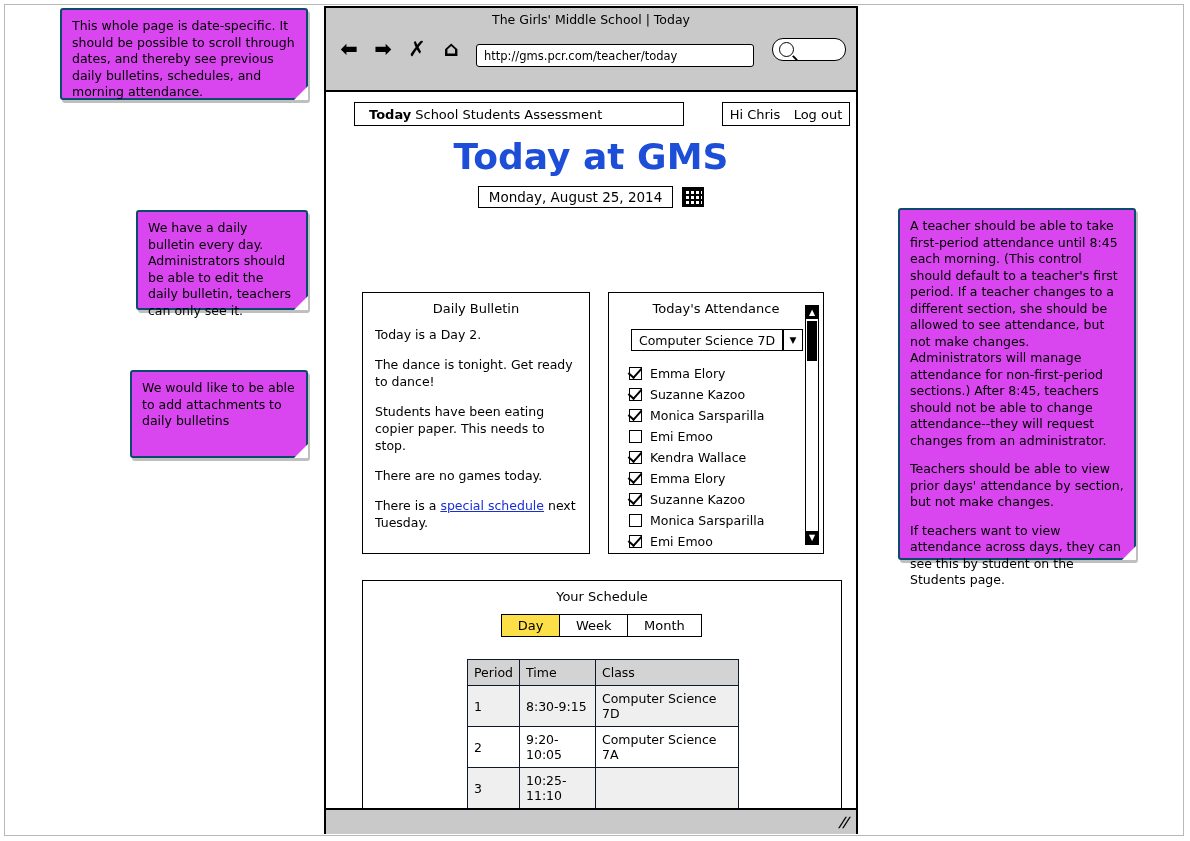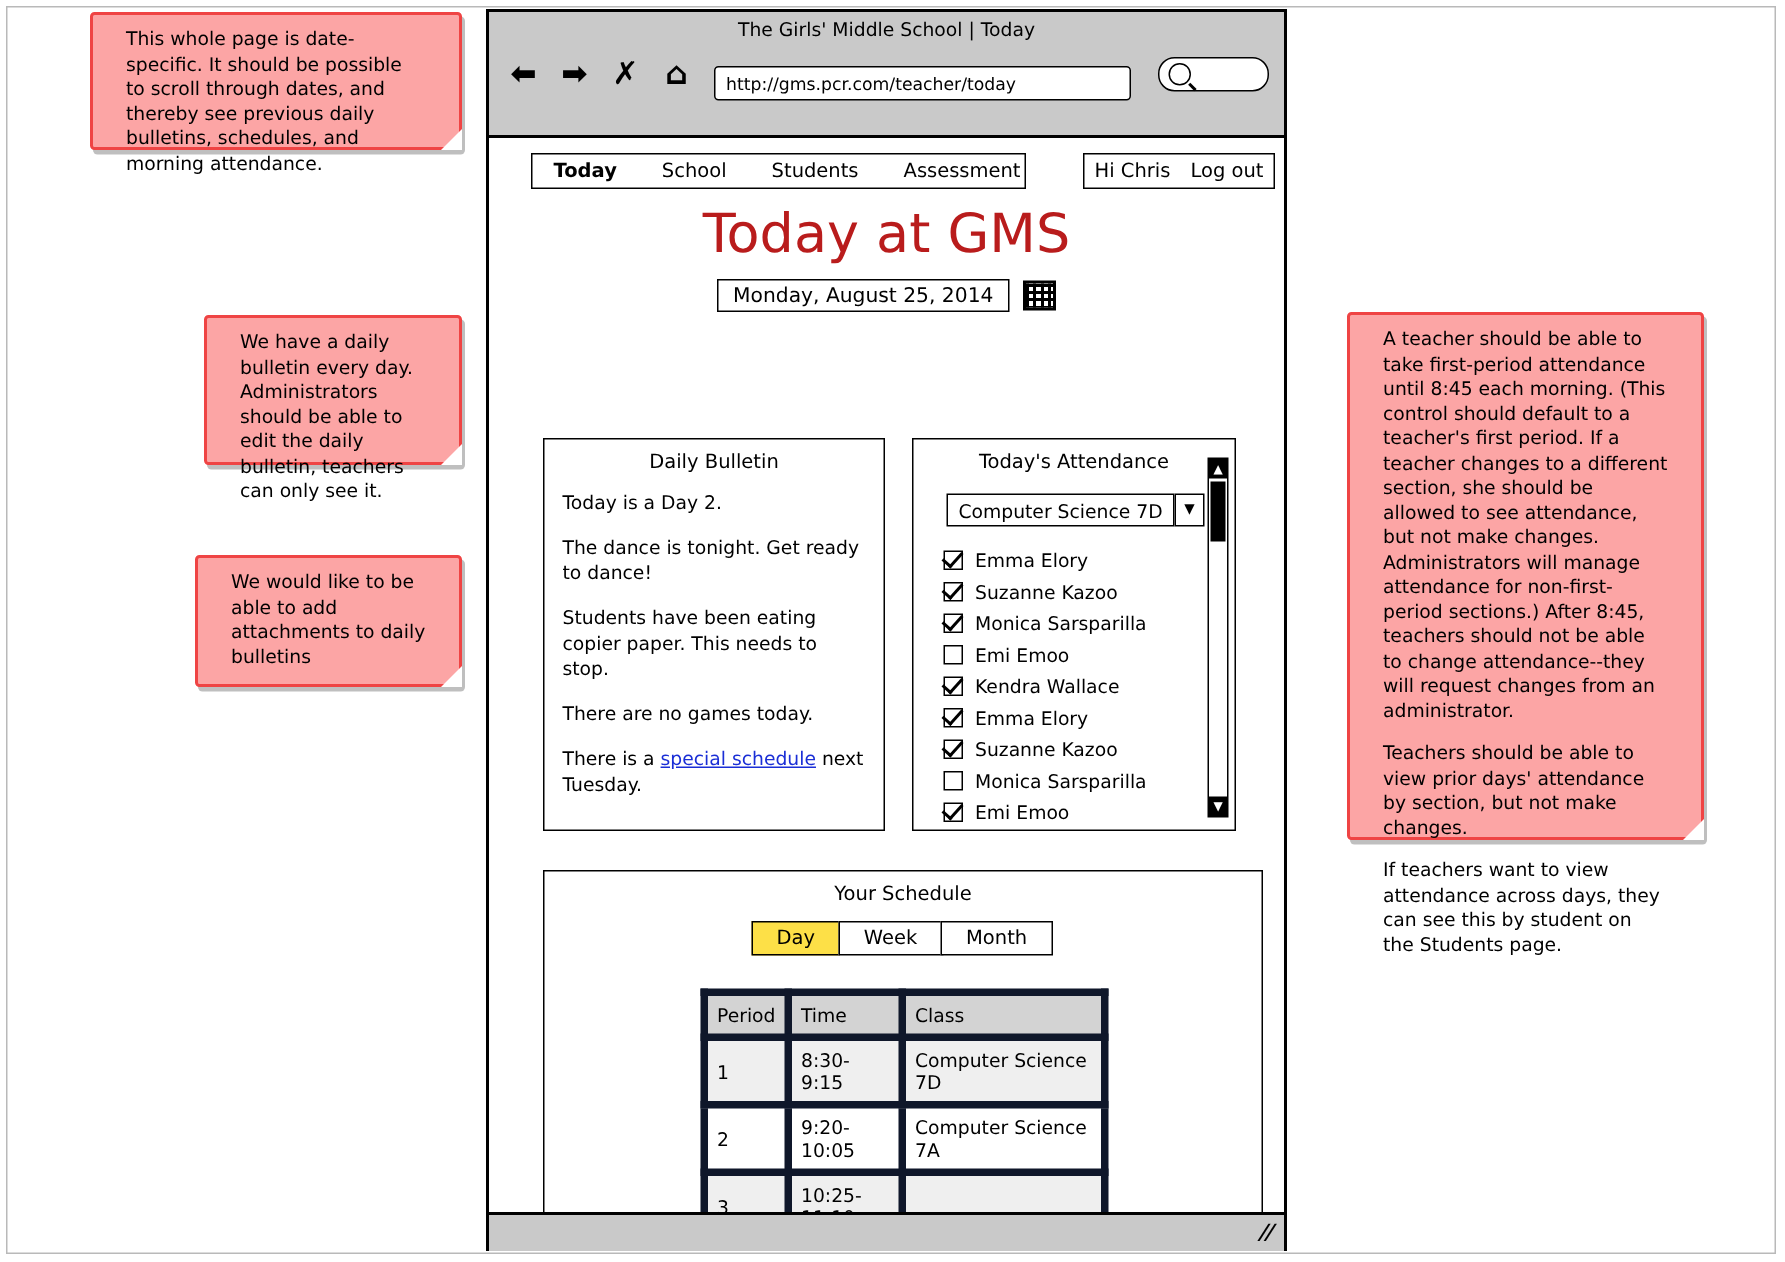--- a/index.html
+++ b/index.html
@@ -24,25 +24,25 @@
     position: absolute;
     left: 4px; top: 4px;
     width: 1180px; height: 832px;
     border: 1px solid #b9b9b9;
     box-sizing: border-box;
   }
 
   
   .note {
     position: absolute;
-    background: #fca5a5;
-    border: 2px solid #ef4444;
+    background: #d946ef;
+    border: 2px solid #0c4a6e;
     border-radius: 3px;
     box-sizing: border-box;
-    padding: 8px 22px;
+    padding: 8px 10px;
     font-size: 12.5px;
     line-height: 16.5px;
     color: #000;
     box-shadow: 2px 3px 0 rgba(0,0,0,0.25);
   }
   .note p { margin: 0 0 12px 0; white-space: pre-wrap; }
   .note p:last-child { margin-bottom: 0; }
 
   .note-1 { left: 60px; top: 8px; width: 248px; height: 92px; }
   .note-2 { left: 136px; top: 210px; width: 172px; height: 100px; }
@@ -155,21 +155,21 @@
 
   
   .navbar {
     position: absolute;
     left: 28px; top: 10px;
     width: 330px; height: 24px;
     border: 1.5px solid #000;
     box-sizing: border-box;
     display: flex;
     align-items: center;
-    gap: 30px;
+    gap: 4px;
     padding-left: 14px;
     font-size: 13px;
   }
   .navbar .active { font-weight: bold; }
   .userbar {
     position: absolute;
     left: 396px; top: 10px;
     width: 128px; height: 24px;
     border: 1.5px solid #000;
     box-sizing: border-box;
@@ -178,23 +178,23 @@
     justify-content: space-around;
     font-size: 13px;
   }
 
   .page-title {
     position: absolute;
     left: 0; top: 44px;
     width: 100%;
     text-align: center;
     font-size: 36px;
-    font-weight: normal;
+    font-weight: bold;
     letter-spacing: 0px;
-    color: #b91c1c;
+    color: #1d4ed8;
   }
   .date-row {
     position: absolute;
     left: 0; top: 94px;
     width: 100%;
     display: flex;
     justify-content: center;
     align-items: center;
     gap: 9px;
   }
@@ -332,21 +332,21 @@
   .seg.active { background: #fde047; }
 
   .sched-table {
     position: absolute;
     left: 104px; top: 78px;
     width: 272px;
     border-collapse: collapse;
     font-size: 12.5px;
   }
   .sched-table th, .sched-table td {
-    border: 5px solid #0f172a;
+    border: 1px solid #0f172a;
     padding: 5px 6px;
     text-align: left;
     height: 20px;
     box-sizing: border-box;
   }
   .sched-table thead th {
     background: #d3d3d3;
     font-weight: normal;
   }
   .sched-table tbody tr.alt td { background: #efefef; }

